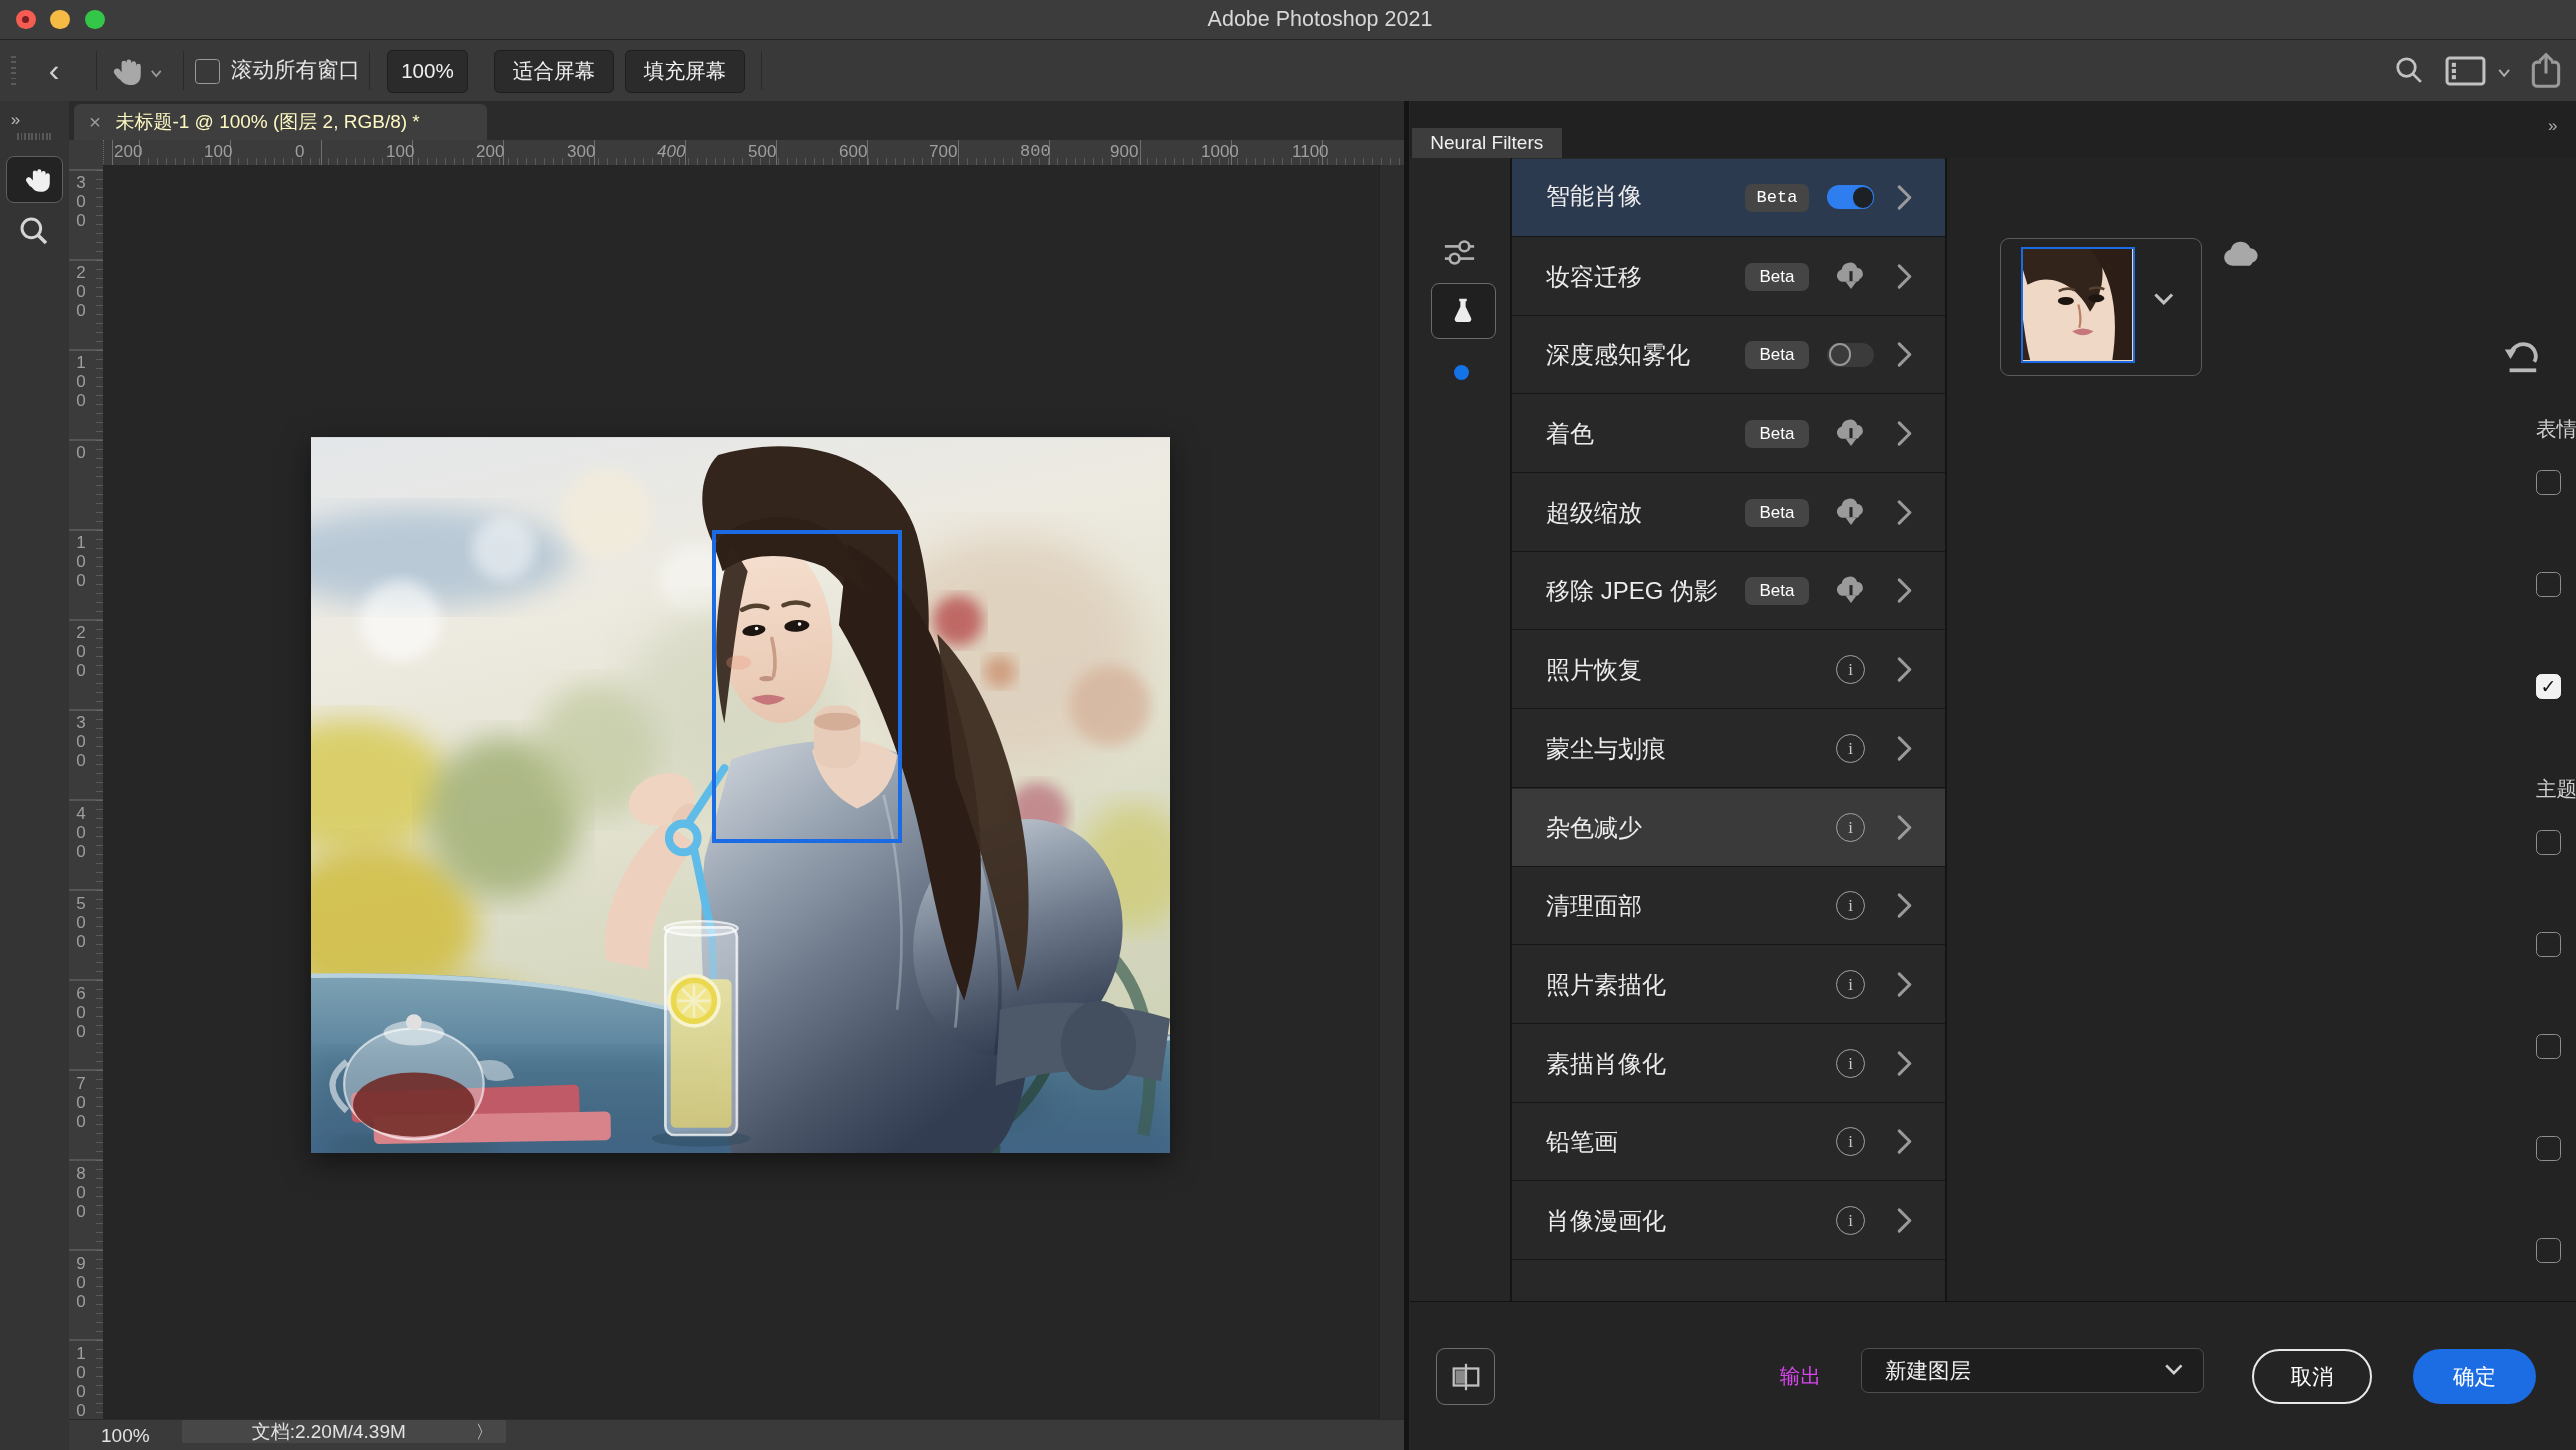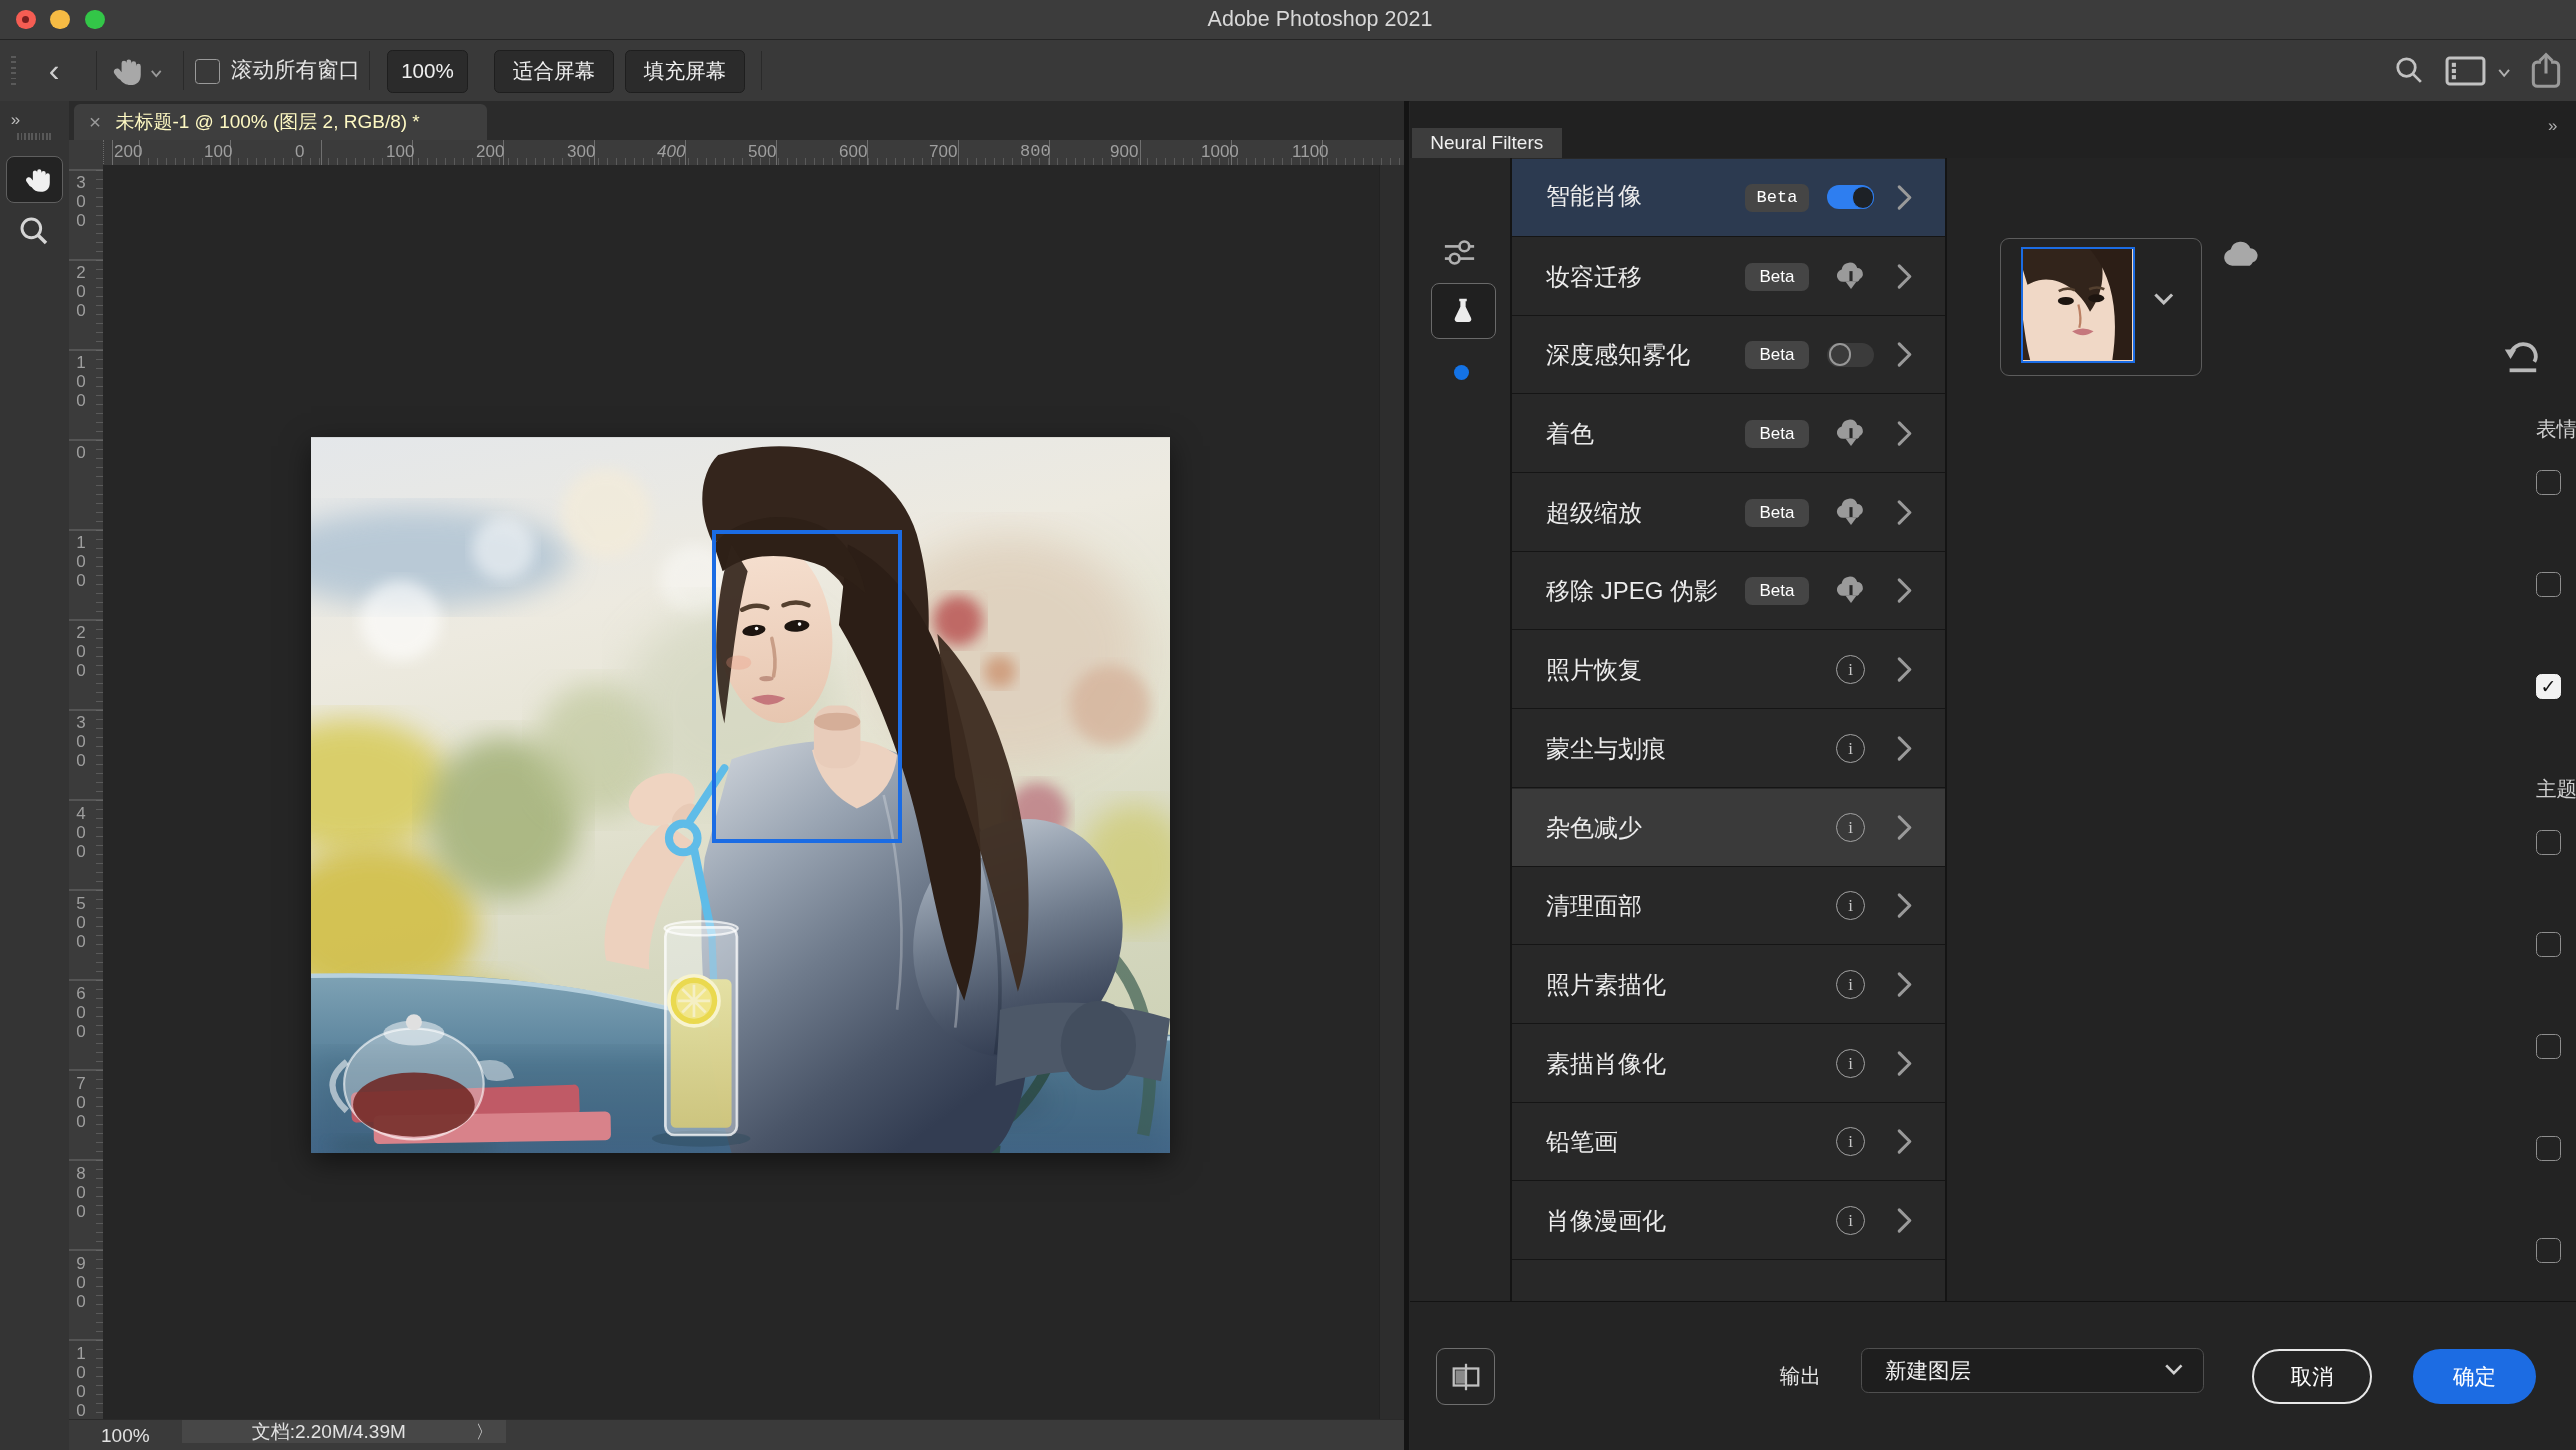--- a/index.html
+++ b/index.html
@@ -109,21 +109,21 @@
   .sec-title{height:27px;line-height:27px;margin-bottom:27px;font-size:20.6px;color:#cfcfcf;}
   .sgroup{position:relative;height:75px;margin-bottom:27px;}
   .srow{display:flex;align-items:center;height:27px;}
   .scheck{width:25px;height:25px;border:1.8px solid #8e8e8e;border-radius:5.4px;box-sizing:border-box;
      display:flex;align-items:center;justify-content:center;font-size:19px;color:#111;}
   .scheck.on{background:#f2f2f2;border-color:#f2f2f2;font-weight:bold;}
   
   #pfooter{left:0;top:1200px;width:1166px;height:149px;background:#242424;border-top:1.8px solid #131313;}
   #split-btn{left:26px;top:46px;width:57px;height:55px;border:1.8px solid #6f6f6f;border-radius:9px;
      display:flex;align-items:center;justify-content:center;}
-  #out-label{left:322px;top:46px;width:89px;height:55px;line-height:55px;text-align:right;font-size:20.6px;color:#e5e5e5;}
+  #out-label{left:322px;top:46px;width:89px;height:55px;line-height:55px;text-align:right;font-size:20.6px;color:#d946ef;}
   #out-select{left:451px;top:46px;width:343px;height:45px;background:#1e1e1e;border:1.8px solid #4f4f4f;border-radius:7.2px;
      display:flex;align-items:center;box-sizing:border-box;}
   #out-select .val{margin-left:23px;flex:1;font-size:21.5px;color:#f0f0f0;}
   #out-select .ch{margin-right:19.7px;}
   #btn-cancel{left:842px;top:47px;width:120px;height:55px;border:2.7px solid #e8e8e8;border-radius:29px;box-sizing:border-box;
      display:flex;align-items:center;justify-content:center;font-size:21.5px;color:#fff;background:transparent;}
   #btn-ok{left:1003px;top:47px;width:123px;height:55px;border-radius:29px;
      display:flex;align-items:center;justify-content:center;font-size:21.5px;color:#fff;background:#1c6ce3;}
 </style>
 </head>

